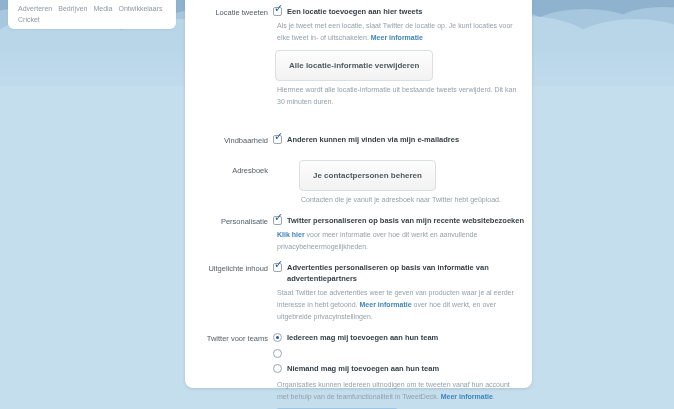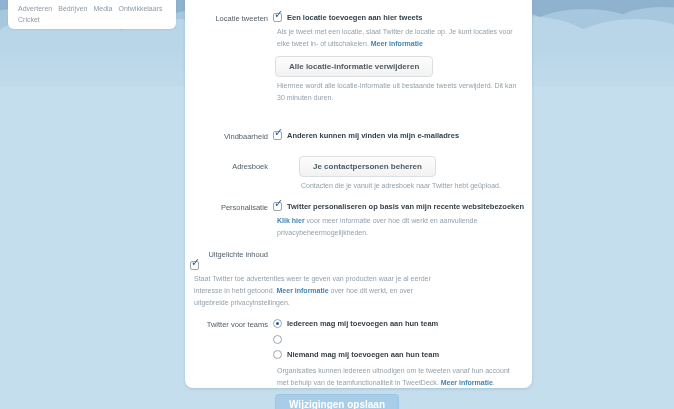--- a/index.html
+++ b/index.html
@@ -22,21 +22,21 @@
   }
   .footer-row { display:flex; flex-wrap:nowrap; gap:6px; line-height:11px; }
   .footer-row a { font-size:7px; color:#8e9aa3; text-decoration:none; white-space:nowrap; }
 
   
   .panel {
     position:absolute; left:185px; top:0; z-index:2;
     width:347px; height:388px;
     background:#ffffff;
     border-radius:0 0 8px 8px;
-    padding-top:12px;
+    padding-top:6px;
     box-shadow:0 1px 3px rgba(90,120,145,0.25);
   }
   .section { display:flex; align-items:flex-start; }
   .sec-label {
     width:83px; min-width:83px; text-align:right;
     font-size:7.5px; color:#52606a; line-height:11px; padding-top:1px;
   }
   .sec-content { margin-left:5px; width:252px; }
 
   .check-row { display:flex; align-items:flex-start; }
@@ -59,39 +59,39 @@
   .radio-row { display:flex; align-items:flex-start; margin-bottom:5px; }
 
   .help {
     font-size:7px; color:#93a1ab; line-height:12px;
     margin:3px 0 0 4px; white-space:pre-line;
   }
   .lnk { color:#3e84b8; text-decoration:none; font-weight:bold; cursor:pointer; }
 
   .btn-secondary {
     display:inline-block; margin:6px 0 0 2px;
-    height:21px; line-height:19px; padding:0 13px;
+    height:31px; line-height:19px; padding:0 13px;
     background:linear-gradient(#fdfdfd,#f2f2f2);
     border:1px solid #dadfe2; border-radius:4px;
     font-family:inherit; font-size:8px; font-weight:bold; color:#4f5a61;
     cursor:pointer;
     text-align:right;
   }
   .btn-save {
     display:inline-block; margin:5px 0 0 2px;
     height:22px; line-height:20px; padding:0 13px;
     background:#a8cde9; border:1px solid #9ec5e2; border-radius:4px;
     font-family:inherit; font-size:10px; font-weight:bold; color:#ffffff;
     cursor:pointer;
   }
 
   .mt-s2 { margin-top:26px; }
   .mt-s3 { margin-top:8px;gap:24px; }
   .mt-s4 { margin-top:9px; }
-  .mt-s5 { margin-top:9px;flex-direction:column; }
+  .mt-s5 { margin-top:9px; }
   .mt-s6 { margin-top:9px; }
   .sec-label.btn-align { padding-top:11px; }
 </style>
 </head>
 <body>
 
 <svg class="clouds" width="674" height="118" viewBox="0 0 674 118" aria-hidden="true">
   <rect width="674" height="30" fill="#8fb2ce"></rect>
   <g fill="#a6c7de">
     <ellipse cx="25" cy="30" rx="55" ry="22"></ellipse>
@@ -186,20 +186,22 @@
     </div>
   </div>
 
   <div class="section mt-s5">
     <div class="sec-label">Uitgelichte inhoud</div>
     <div class="sec-content">
       <div class="check-row">
         <span class="checkbox">
             <span class="check">✓</span>
           </span>
+        <span class="check-label">Advertenties personaliseren op basis van informatie van
+advertentiepartners</span>
       </div>
       <p class="help"><span>Staat Twitter toe advertenties weer te geven van producten waar je al eerder
 interesse in hebt getoond. </span><a href="#" class="lnk">Meer informatie</a><span> over hoe dit werkt, en over
 uitgebreide privacyinstellingen.</span></p>
     </div>
   </div>
 
   <div class="section mt-s6">
     <div class="sec-label">Twitter voor teams</div>
     <div class="sec-content">

